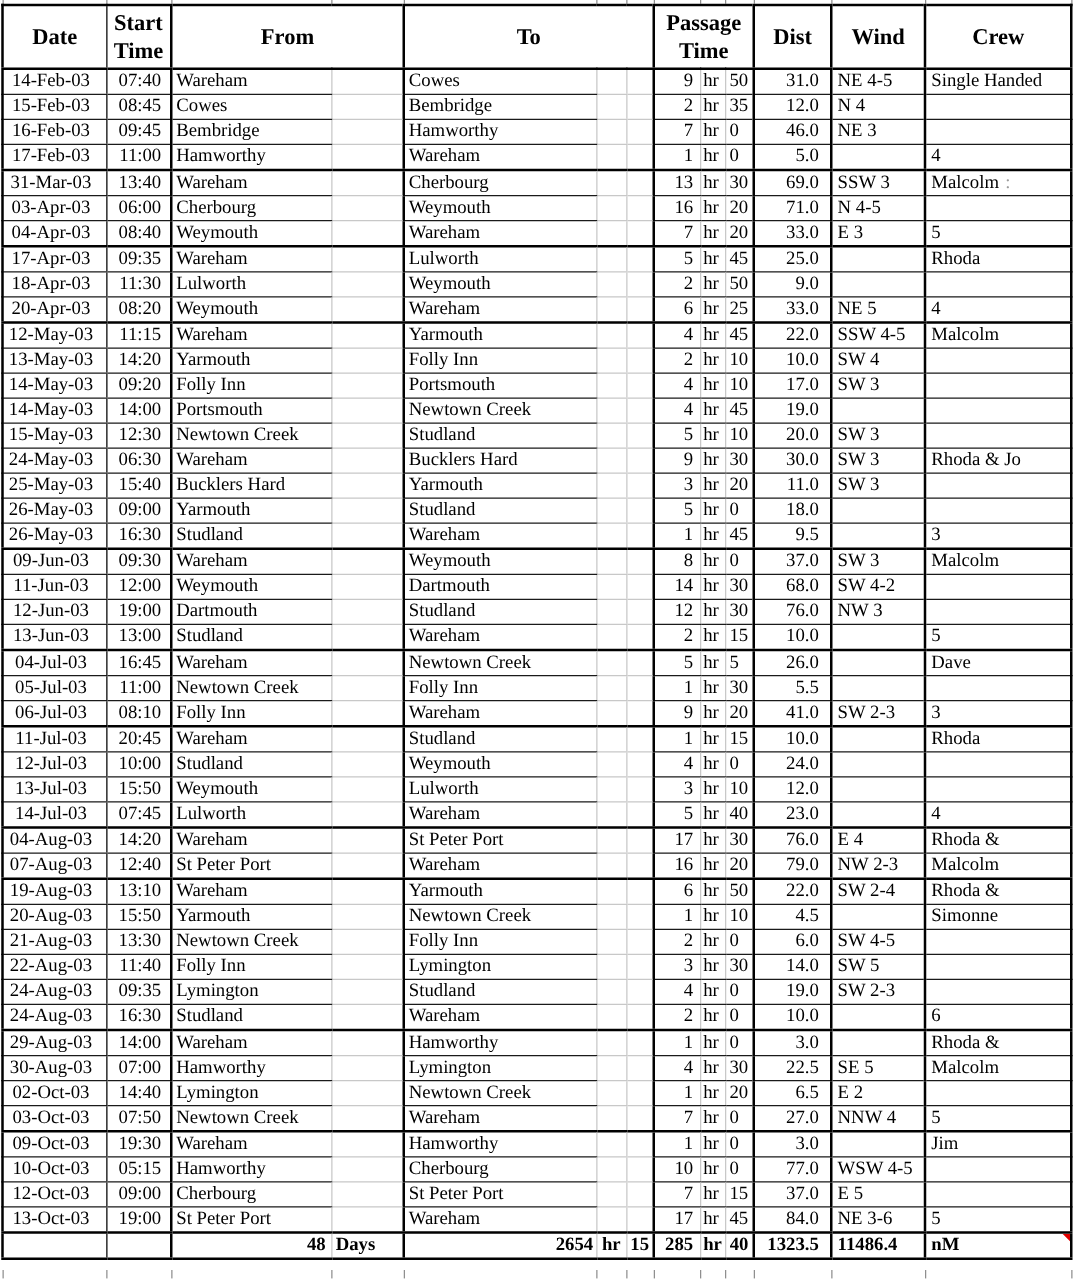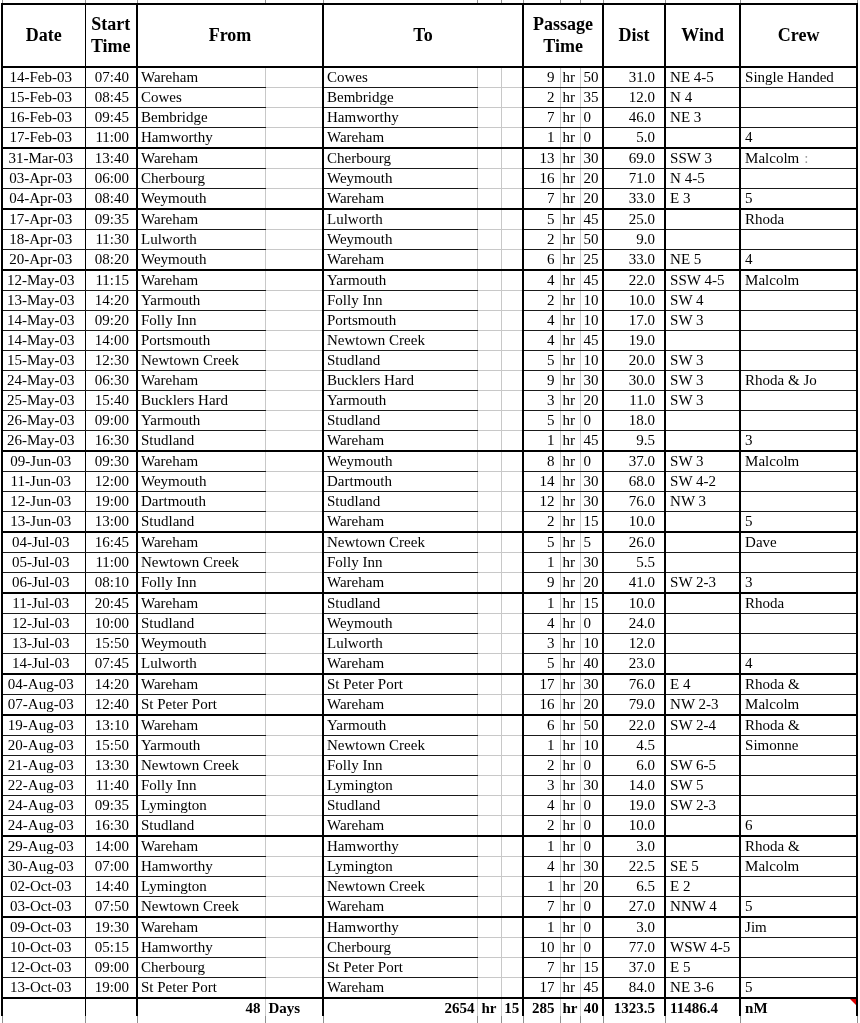--- a/index.html
+++ b/index.html
@@ -11,21 +11,21 @@
   .stub{position:absolute;top:0;bottom:0;width:1px;background:#8f8f8f;}
 
   table.log{position:absolute;left:1px;top:3px;width:855px;table-layout:fixed;
             border-collapse:collapse;border:2px solid #000;background:#fff;}
   col.w-date{width:83px}  col.w-start{width:52px} col.w-from{width:128px}
   col.w-fpad{width:58px}  col.w-to{width:154px}   col.w-tpad1{width:24px}
   col.w-tpad2{width:22px} col.w-pth{width:37px}   col.w-pthr{width:20px}
   col.w-ptm{width:23px}   col.w-dist{width:62px}  col.w-wind{width:75px}
   col.w-crew{width:117px}
 
-  thead tr{height:63px;padding-left:28px;}
+  thead tr{height:51px;padding-left:28px;}
   tbody tr{height:20px;}
   th{font-weight:bold;font-size:18px;text-align:center;vertical-align:middle;
      white-space:pre-line;line-height:1.18;padding:0;border-bottom:2px solid #000;}
   .hL1{border-left:1px solid #000;border-radius:21px;} .hL2{border-left:2px solid #000;}
 
   td{padding:0;font-size:15px;line-height:19px;vertical-align:middle;white-space:nowrap;
      overflow:hidden;border-bottom:1px solid #1a1a1a;}
   td.pad{border-bottom:1px solid #c8c8c8;}
   .c-start{border-left:1px solid #000;}
   .c-from,.c-to,.c-pth,.c-dist,.c-wind,.c-crew{border-left:2px solid #000;}
@@ -620,21 +620,21 @@
           <td class="c-start">13:30</td>
           <td class="c-from">Newtown Creek</td>
           <td class="c-fpad pad"></td>
           <td class="c-to">Folly Inn</td>
           <td class="c-tpad1 pad"></td>
           <td class="c-tpad2 pad"></td>
           <td class="c-pth">2</td>
           <td class="c-pthr">hr</td>
           <td class="c-ptm">0</td>
           <td class="c-dist">6.0</td>
-          <td class="c-wind">SW 6-5</td>
+          <td class="c-wind">SW 4-5</td>
           <td class="c-crew"></td>
         </tr>
         <tr>
           <td class="c-date">22-Aug-03</td>
           <td class="c-start">11:40</td>
           <td class="c-from">Folly Inn</td>
           <td class="c-fpad pad"></td>
           <td class="c-to">Lymington</td>
           <td class="c-tpad1 pad"></td>
           <td class="c-tpad2 pad"></td>

